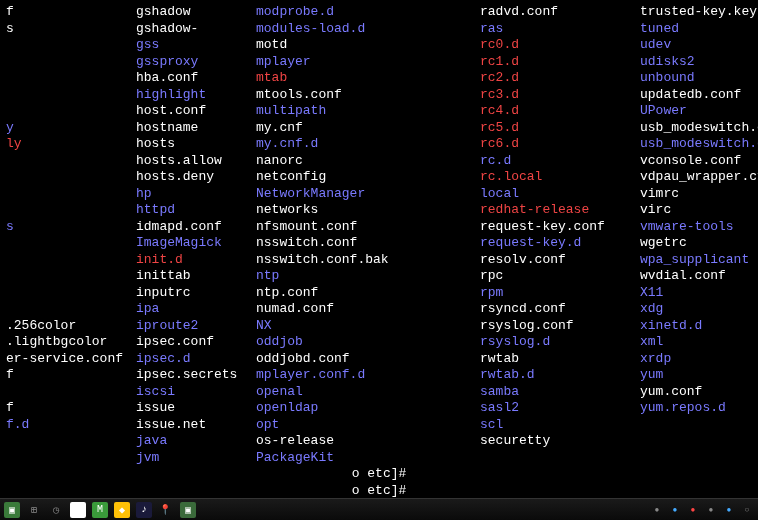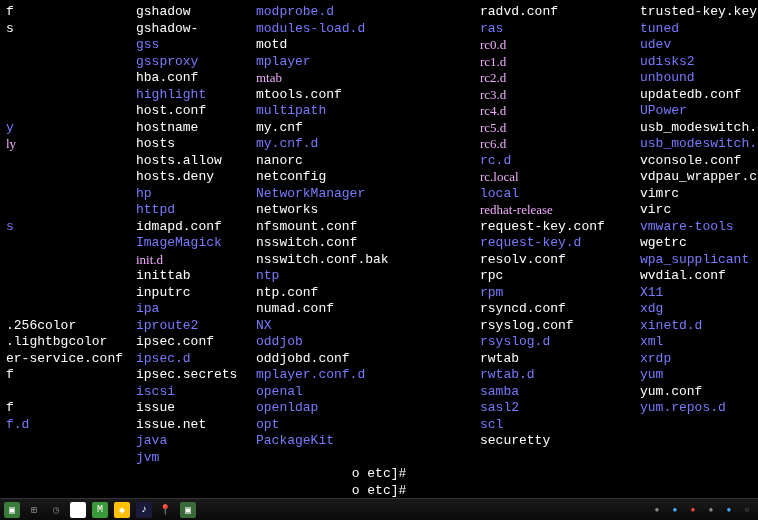--- a/index.html
+++ b/index.html
@@ -31,21 +31,21 @@
     .col2 { width: 120px; }
     .col3 { width: 200px; }
     .col4 { width: 160px; margin-left: 24px; }
     .col5 { width: 160px; }
     .entry {
       line-height: 16.5px;
       white-space: nowrap;
     }
     .white { color: #ffffff; }
     .blue { color: #7a7aff; }
-    .cyan { color: #f0abfc; font-family: Liberation Serif, serif; }
+    .cyan { color: #ef4444; }
     .prompts {
       margin-top: 0;
     }
     .prompt-line {
       line-height: 16.5px;
       color: #fff;
       text-align: center;
     }
     .taskbar {
       position: absolute;
@@ -168,20 +168,21 @@
         <div class="entry blue">ntp</div>
         <div class="entry white">ntp.conf</div>
         <div class="entry white">numad.conf</div>
         <div class="entry blue">NX</div>
         <div class="entry blue">oddjob</div>
         <div class="entry white">oddjobd.conf</div>
         <div class="entry blue">mplayer.conf.d</div>
         <div class="entry blue">openal</div>
         <div class="entry blue">openldap</div>
         <div class="entry blue">opt</div>
+        <div class="entry white">os-release</div>
         <div class="entry blue">PackageKit</div>
       </div>
     <div class="col col4" id="col4">
         <div class="entry white">radvd.conf</div>
         <div class="entry blue">ras</div>
         <div class="entry cyan">rc0.d</div>
         <div class="entry cyan">rc1.d</div>
         <div class="entry cyan">rc2.d</div>
         <div class="entry cyan">rc3.d</div>
         <div class="entry cyan">rc4.d</div>

